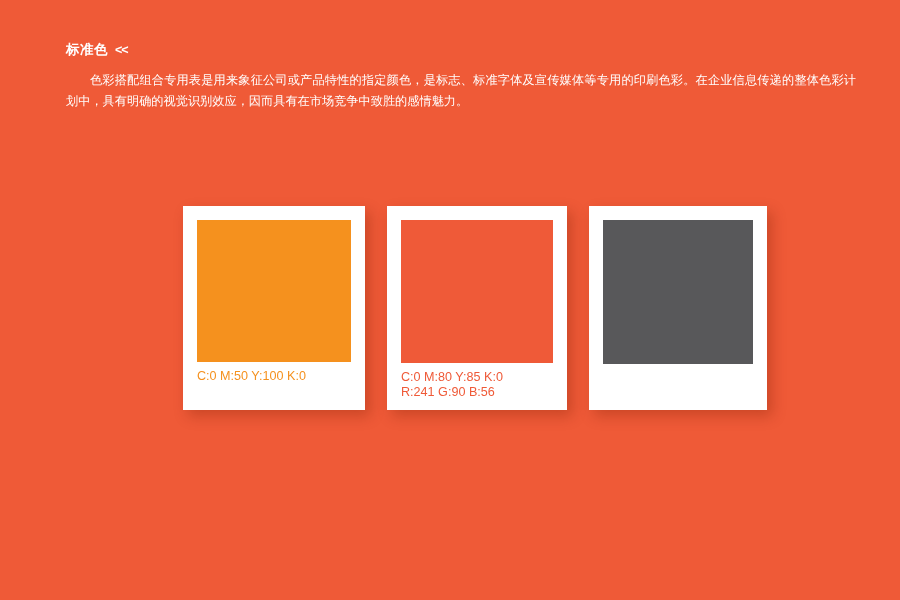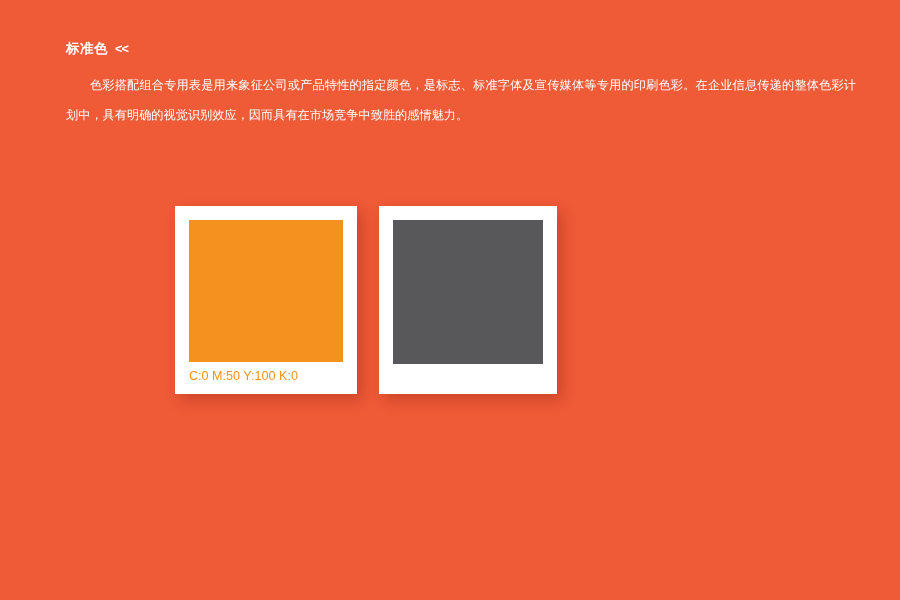--- a/index.html
+++ b/index.html
@@ -29,45 +29,44 @@
     width: 800px;
   }
 
   .section-title {
     font-size: 13.5px;
     font-weight: bold;
     color: #ffffff;
     letter-spacing: 0.5px;
     line-height: 20px;
     white-space: nowrap;
-    font-family: Liberation Mono, monospace;
   }
   .section-title .chev {
     display: inline-block;
     margin-left: 7px;
     font-size: 12.5px;
     font-weight: bold;
     letter-spacing: -1px;
   }
 
   .body-copy {
     margin-top: 10px;
     width: 790px;
     font-size: 12.2px;
-    line-height: 30px;
+    line-height: 21px;
     color: #ffffff;
     text-indent: 24px;
     text-align: justify;
     font-weight: normal;
   }
 
   
   .cards {
     position: absolute;
-    left: 144px;
+    left: 152px;
     top: 206px;
     display: flex;
     gap: 22px;
     padding-left: 31px;
   }
 
   .card {
     background: #ffffff;
     padding: 14px 14px 10px 14px;
     box-shadow: 5px 6px 13px rgba(120, 25, 0, 0.30);
@@ -110,19 +109,26 @@
 
   <div class="cards">
 
     <div class="card card--1">
       <div class="swatch" style="background:#f5911e;"></div>
       <div class="card-labels" style="color: rgb(245, 145, 30);">
         <span class="line">C:0 M:50 Y:100 K:0</span>
       </div>
     </div>
 
+    <div class="card card--2">
+      <div class="swatch" style="background:#ef5a38;"></div>
+      <div class="card-labels" style="color: rgb(239, 90, 56);">
+        <span class="line">C:0 M:80 Y:85 K:0</span>
+        <span class="line">R:241 G:90 B:56</span>
+      </div>
+    </div>
 
     <div class="card card--3">
       <div class="swatch" style="background:#58585a;"></div>
     </div>
 
   </div>
 </div>
 
 </body></html>

